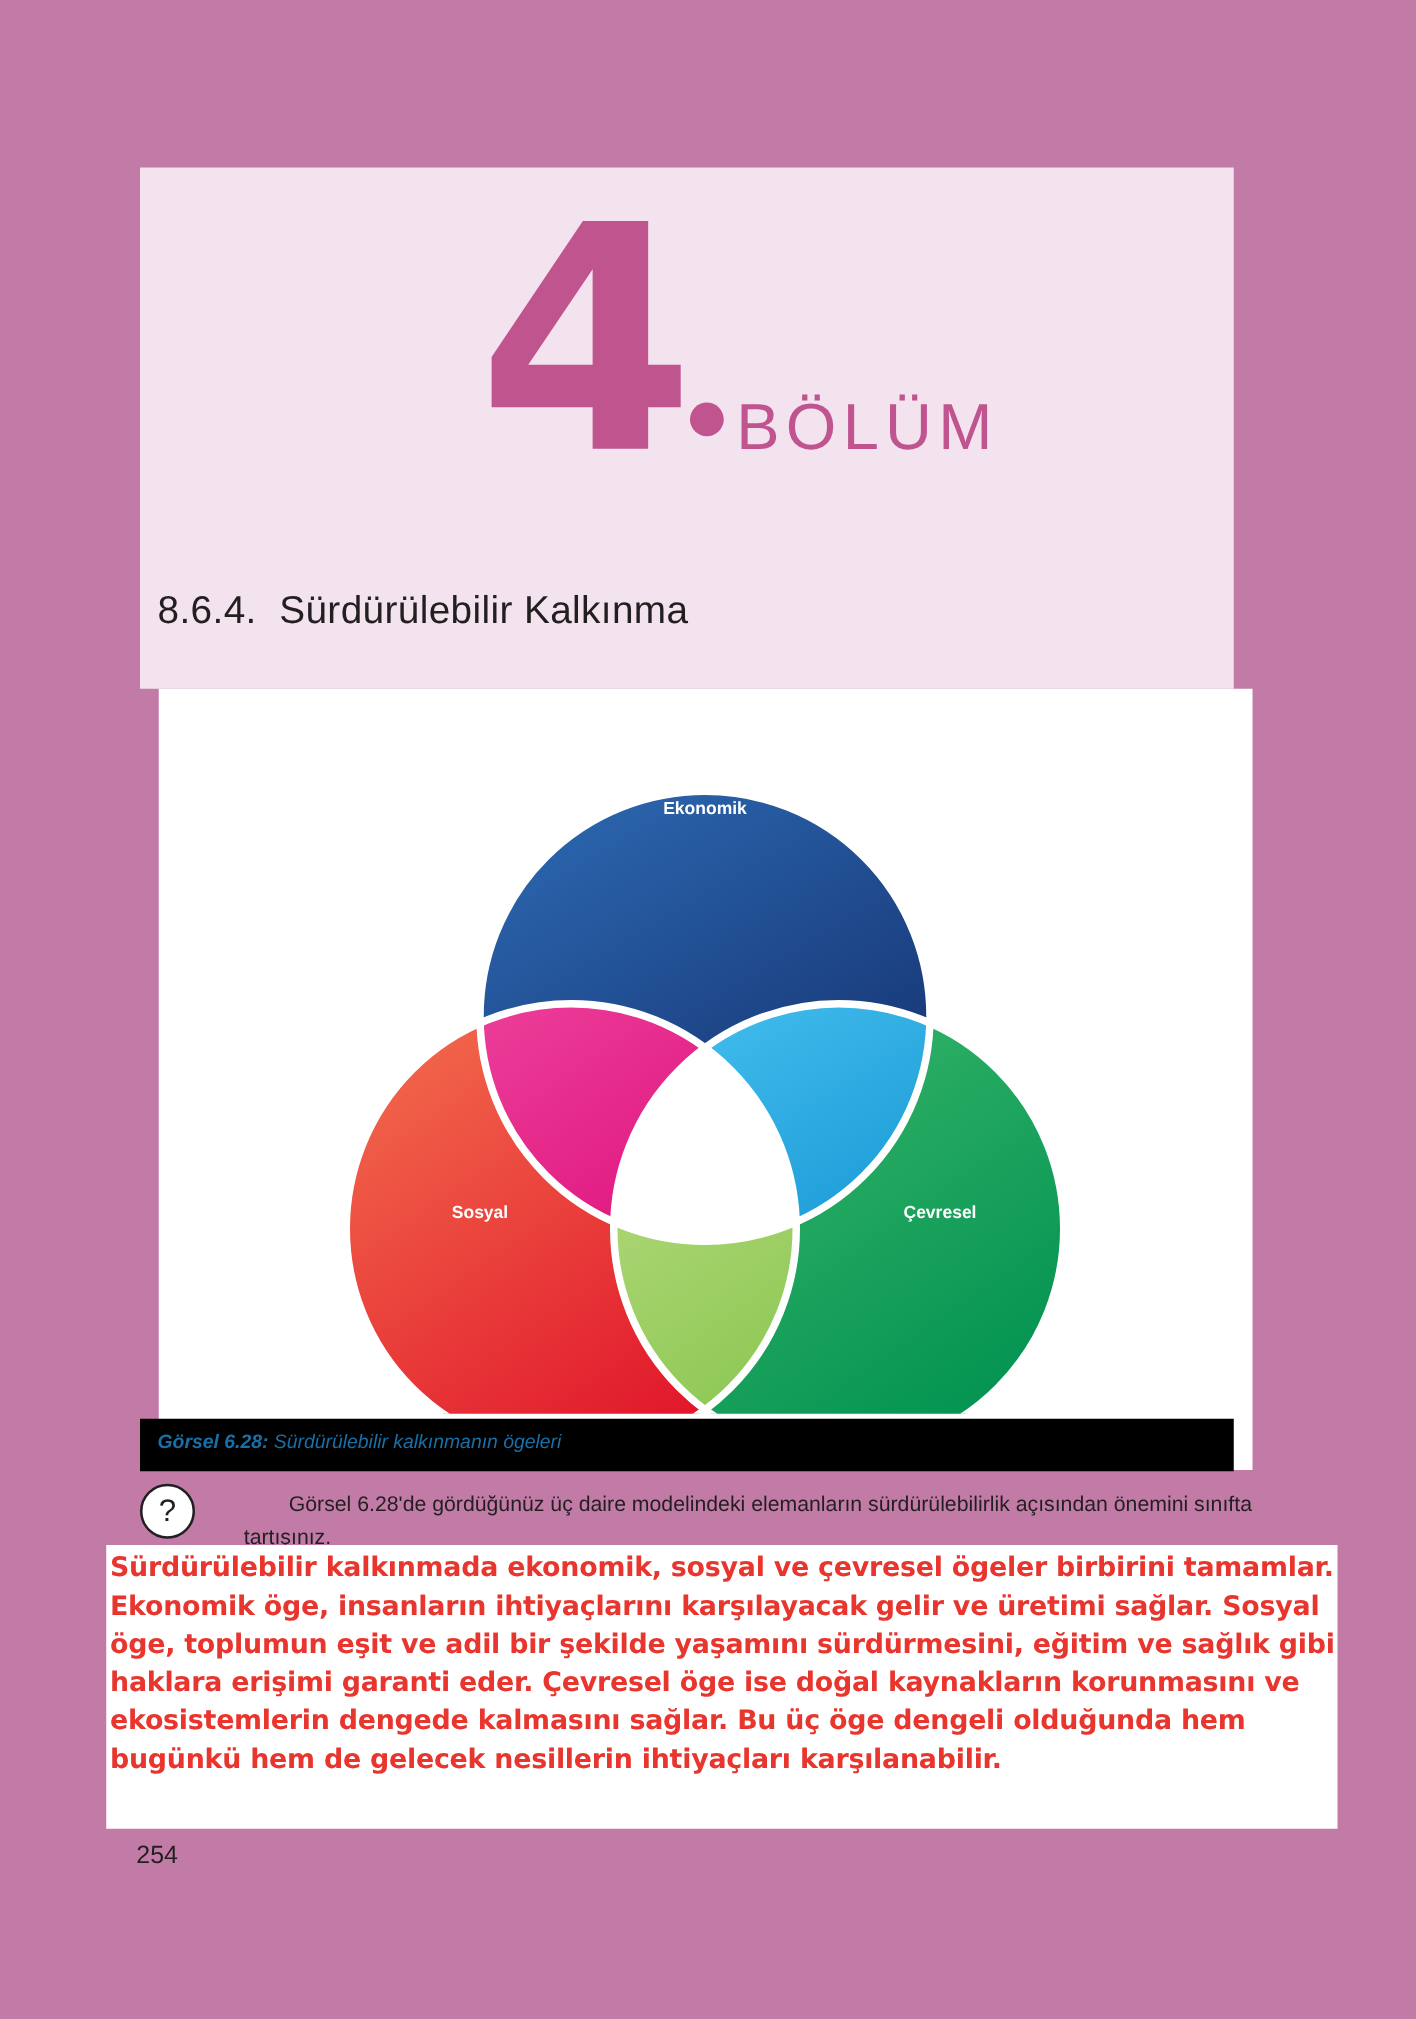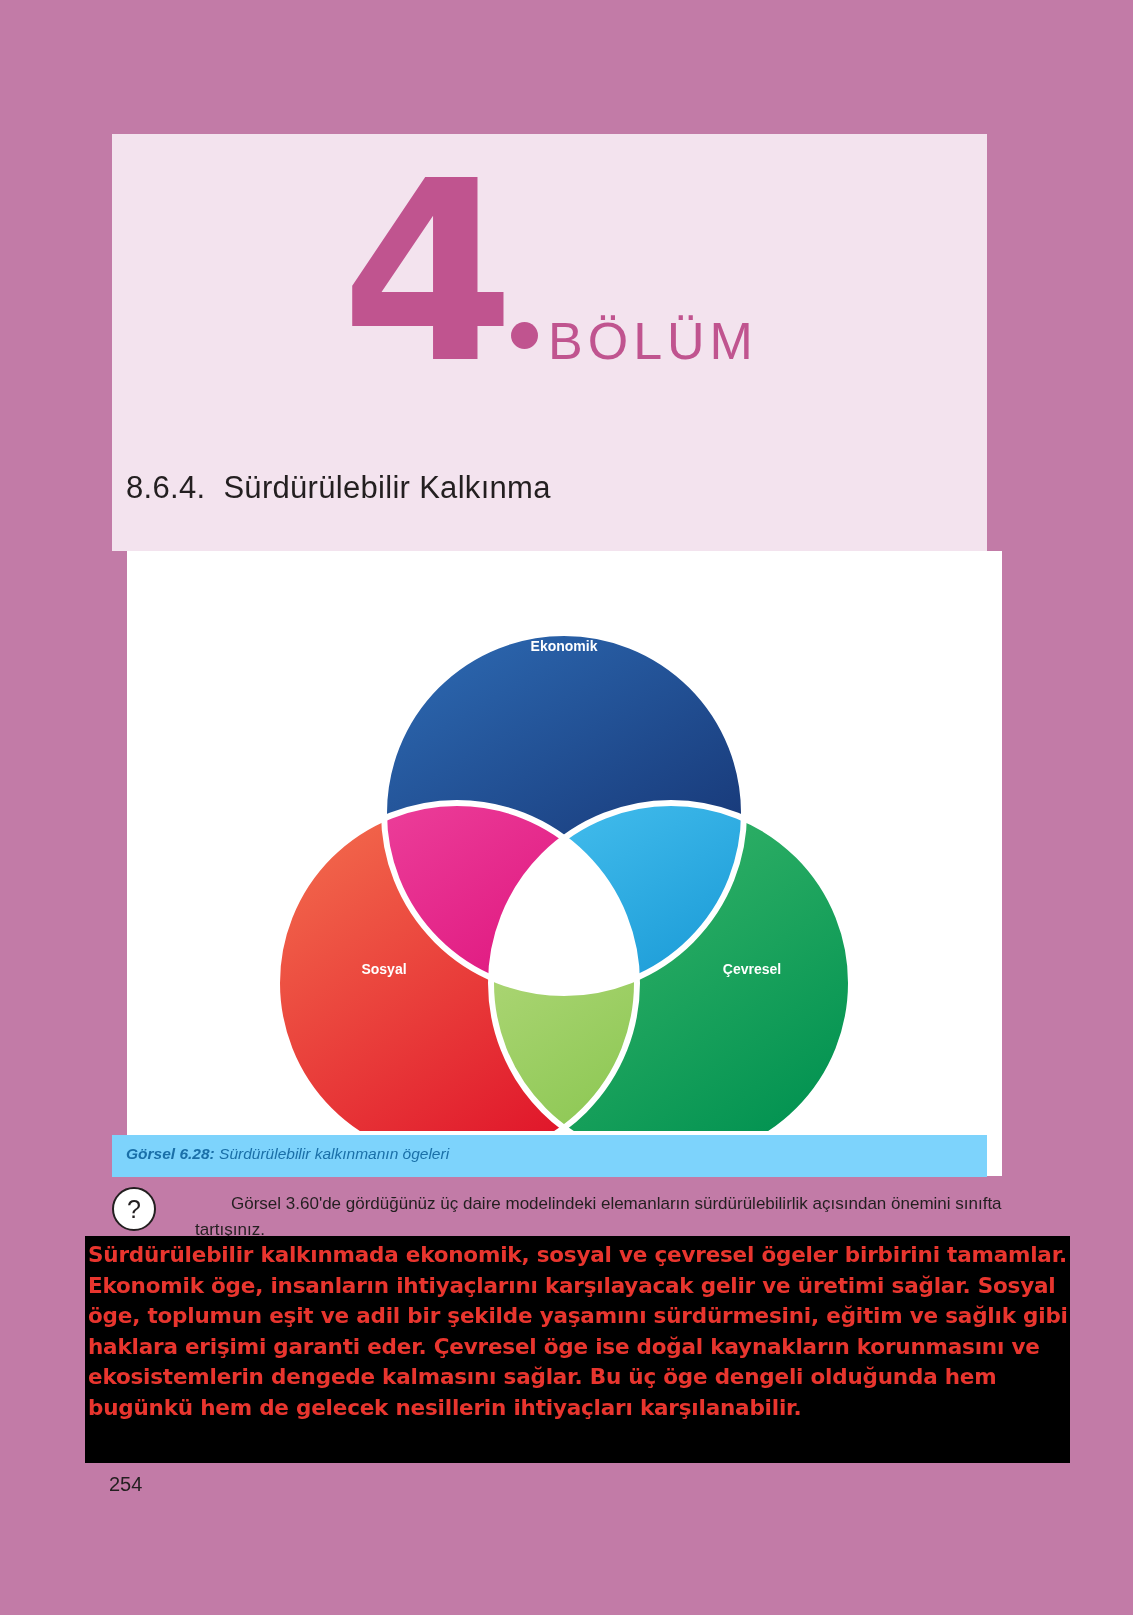--- a/index.html
+++ b/index.html
@@ -35,20 +35,21 @@
     background: #f3e3ee;
   }
 
   #chapter-number-wrap {
     position: absolute;
     left: 0;
     top: 14px;
     width: 875px;
     text-align: center;
     white-space: nowrap;
+    padding-left: 41px;
   }
   #chapter-number {
     font-family: "DejaVu Sans", sans-serif;
     font-size: 250px;
     font-weight: 700;
     color: #c0548f;
     line-height: 1;
     letter-spacing: -6px;
     vertical-align: baseline;
   }
@@ -98,21 +99,21 @@
     top: 0;
     width: 875px;
     height: 580px;
   }
   #figure-caption-bar {
     position: absolute;
     left: 112px;
     top: 1135px;
     width: 875px;
     height: 42px;
-    background: #7dd3fc;
+    background: #000000;
   }
   #figure-caption {
     position: absolute;
     left: 14px;
     top: 10px;
     font-size: 15.5px;
     font-style: italic;
     color: #1a6fa8;
   }
   #figure-caption b {
@@ -153,21 +154,21 @@
     text-indent: 36px;
   }
 
   
   #answer-box {
     position: absolute;
     left: 85px;
     top: 1236px;
     width: 985px;
     height: 227px;
-    background: #000000;
+    background: #ffffff;
   }
   #answer-text {
     position: absolute;
     left: 3px;
     top: 4px;
     width: 1000px;
     font-family: "DejaVu Sans", sans-serif;
     font-size: 21.5px;
     font-weight: 700;
     color: #e8352e;
@@ -278,21 +279,21 @@
   </div>
 
   <div id="figure-caption-bar">
     <div id="figure-caption">
       <b>Görsel 6.28:</b><span> Sürdürülebilir kalkınmanın ögeleri</span>
     </div>
   </div>
 
   <div id="question-row">
     <div id="question-mark">?</div>
-    <div id="question-text">Görsel 3.60'de gördüğünüz üç daire modelindeki elemanların sürdürülebilirlik açısından önemini sınıfta tartışınız.</div>
+    <div id="question-text">Görsel 6.28'de gördüğünüz üç daire modelindeki elemanların sürdürülebilirlik açısından önemini sınıfta tartışınız.</div>
   </div>
 
   <div id="answer-box">
     <div id="answer-text">Sürdürülebilir kalkınmada ekonomik, sosyal ve çevresel ögeler birbirini tamamlar. Ekonomik öge, insanların ihtiyaçlarını karşılayacak gelir ve üretimi sağlar. Sosyal öge, toplumun eşit ve adil bir şekilde yaşamını sürdürmesini, eğitim ve sağlık gibi haklara erişimi garanti eder. Çevresel öge ise doğal kaynakların korunmasını ve ekosistemlerin dengede kalmasını sağlar. Bu üç öge dengeli olduğunda hem bugünkü hem de gelecek nesillerin ihtiyaçları karşılanabilir.</div>
   </div>
 
   <div id="page-number">254</div>
 
 </div>
 

